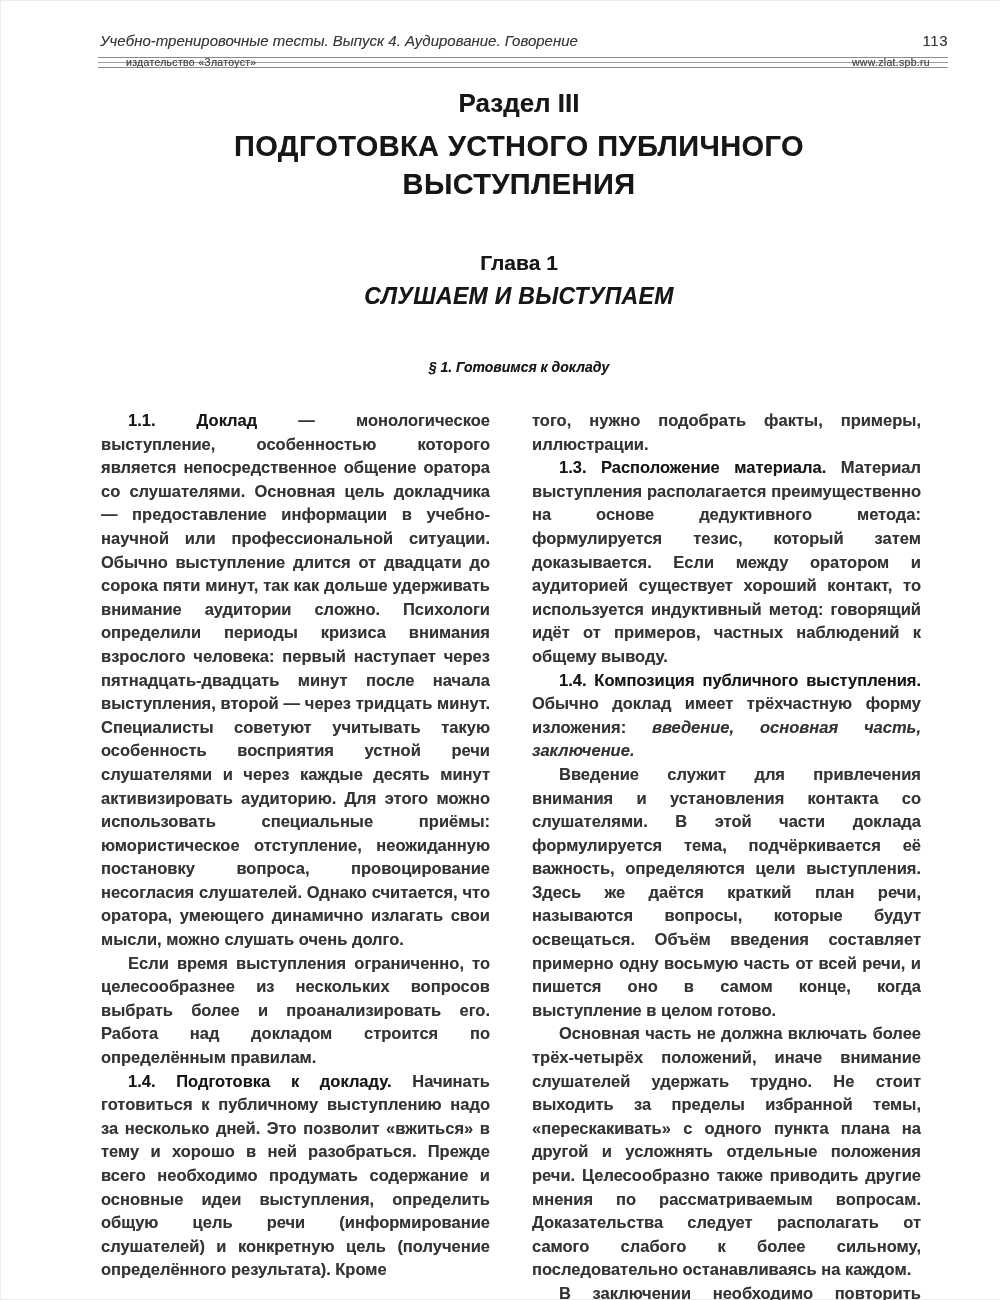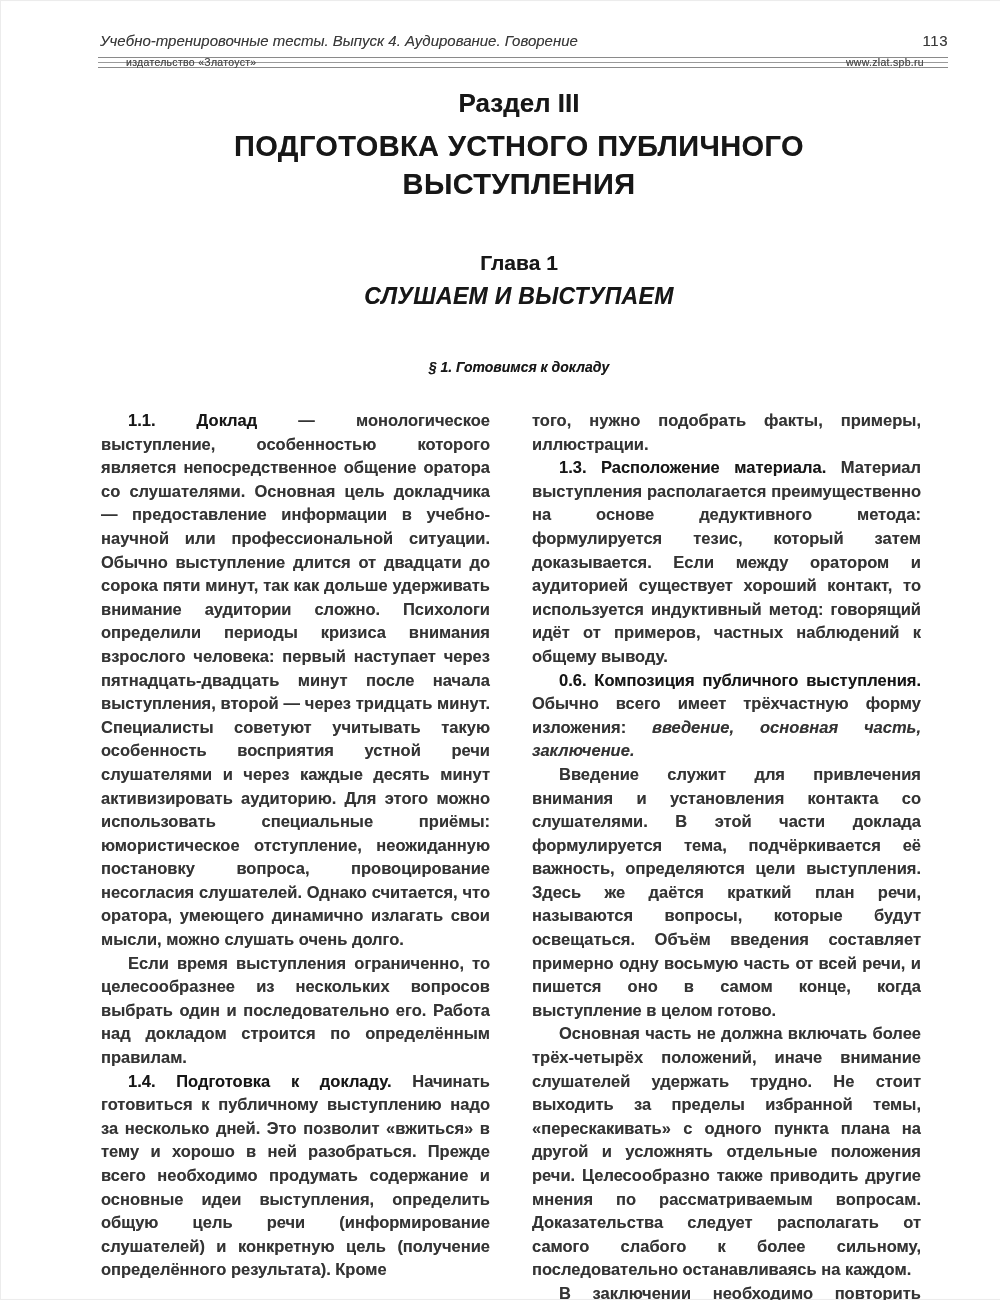--- a/index.html
+++ b/index.html
@@ -29,21 +29,21 @@
   .band .bl { position: absolute; left: 0; right: 0; height: 0; border-top: 1px solid #8a8a8a; }
   .band .bl.t { top: 2px; }
   .band .bl.m { top: 7px; border-top-color: #9a9a9a; }
   .band .bl.b { top: 12px; }
   .band .lbl {
     position: absolute; top: 1px;
     font-size: 10.5px; color: #4a4a4a; letter-spacing: 0.3px;
     text-shadow: 0 0 0.6px rgba(80,80,80,0.6);
   }
   .band .lbl.l { left: 28px; }
-  .band .lbl.r { right: 24px; }
+  .band .lbl.r { right: 18px; }
   
   .center { position: absolute; left: 0; width: 100%; text-align: center; color: #171717; font-weight: bold; text-shadow: 0 0 0.6px rgba(40,40,40,0.55); }
   .k1 { top: 88px; font-size: 26px; }
   .t1 { top: 127px; font-size: 29px; line-height: 38px; letter-spacing: 0.4px; }
   .k2 { top: 251px; font-size: 21px; }
   .t2 { top: 283px; font-size: 23px; letter-spacing: 0.3px; font-style: italic; }
   .sech { top: 359px; font-size: 14px; font-style: italic; }
   
   .col {
     position: absolute; top: 409px;
@@ -84,26 +84,26 @@
     <span>ВЫСТУПЛЕНИЯ</span>
   </div>
 
   <div class="center k2">Глава 1</div>
   <div class="center t2">СЛУШАЕМ И ВЫСТУПАЕМ</div>
 
   <div class="center sech">§ 1. Готовимся к докладу</div>
 
   <div class="col col-left">
     <p><b class="lead">1.1. Доклад</b><span> — монологическое выступление, особенностью которого является непосредственное общение оратора со слушателями. Основная цель докладчика — предоставление информации в учебно-научной или профессиональной ситуации. Обычно выступление длится от двадцати до сорока пяти минут, так как дольше удерживать внимание аудитории сложно. Психологи определили периоды кризиса внимания взрослого человека: первый наступает через пятнадцать-двадцать минут после начала выступления, второй — через тридцать минут. Специалисты советуют учитывать такую особенность восприятия устной речи слушателями и через каждые десять минут активизировать аудиторию. Для этого можно использовать специальные приёмы: юмористическое отступление, неожиданную постановку вопроса, провоцирование несогласия слушателей. Однако считается, что оратора, умеющего динамично излагать свои мысли, можно слушать очень долго.</span></p>
-    <p><span>Если время выступления ограниченно, то целесообразнее из нескольких вопросов выбрать один и последовательно его. Работа над докладом строится по определённым правилам.</span></p>
+    <p><span>Если время выступления ограниченно, то целесообразнее из нескольких вопросов выбрать более и проанализировать его. Работа над докладом строится по определённым правилам.</span></p>
     <p><b class="lead">1.4. Подготовка к докладу.</b><span> Начинать готовиться к публичному выступлению надо за несколько дней. Это позволит «вжиться» в тему и хорошо в ней разобраться. Прежде всего необходимо продумать содержание и основные идеи выступления, определить общую цель речи (информирование слушателей) и конкретную цель (получение определённого результата). Кроме</span></p>
   </div>
 
   <div class="col col-right">
     <p class="noindent"><span>того, нужно подобрать факты, примеры, иллюстрации.</span></p>
     <p><b class="lead">1.3. Расположение материала.</b><span> Материал выступления располагается преимущественно на основе дедуктивного метода: формулируется тезис, который затем доказывается. Если между оратором и аудиторией существует хороший контакт, то используется индуктивный метод: говорящий идёт от примеров, частных наблюдений к общему выводу.</span></p>
-    <p><b class="lead">0.6. Композиция публичного выступления.</b><span> Обычно всего имеет трёхчастную форму изложения: </span><i>введение, основная часть, заключение.</i></p>
+    <p><b class="lead">1.4. Композиция публичного выступления.</b><span> Обычно доклад имеет трёхчастную форму изложения: </span><i>введение, основная часть, заключение.</i></p>
     <p><span>Введение служит для привлечения внимания и установления контакта со слушателями. В этой части доклада формулируется тема, подчёркивается её важность, определяются цели выступления. Здесь же даётся краткий план речи, называются вопросы, которые будут освещаться. Объём введения составляет примерно одну восьмую часть от всей речи, и пишется оно в самом конце, когда выступление в целом готово.</span></p>
     <p><span>Основная часть не должна включать более трёх-четырёх положений, иначе внимание слушателей удержать трудно. Не стоит выходить за пределы избранной темы, «перескакивать» с одного пункта плана на другой и усложнять отдельные положения речи. Целесообразно также приводить другие мнения по рассматриваемым вопросам. Доказательства следует располагать от самого слабого к более сильному, последовательно останавливаясь на каждом.</span></p>
     <p><span>В заключении необходимо повторить самое главное из того, о чём говорилось в докладе. Можно закончить речь косвенным итогом все-</span></p>
   </div>
 
 </div>
 
 </body></html>

